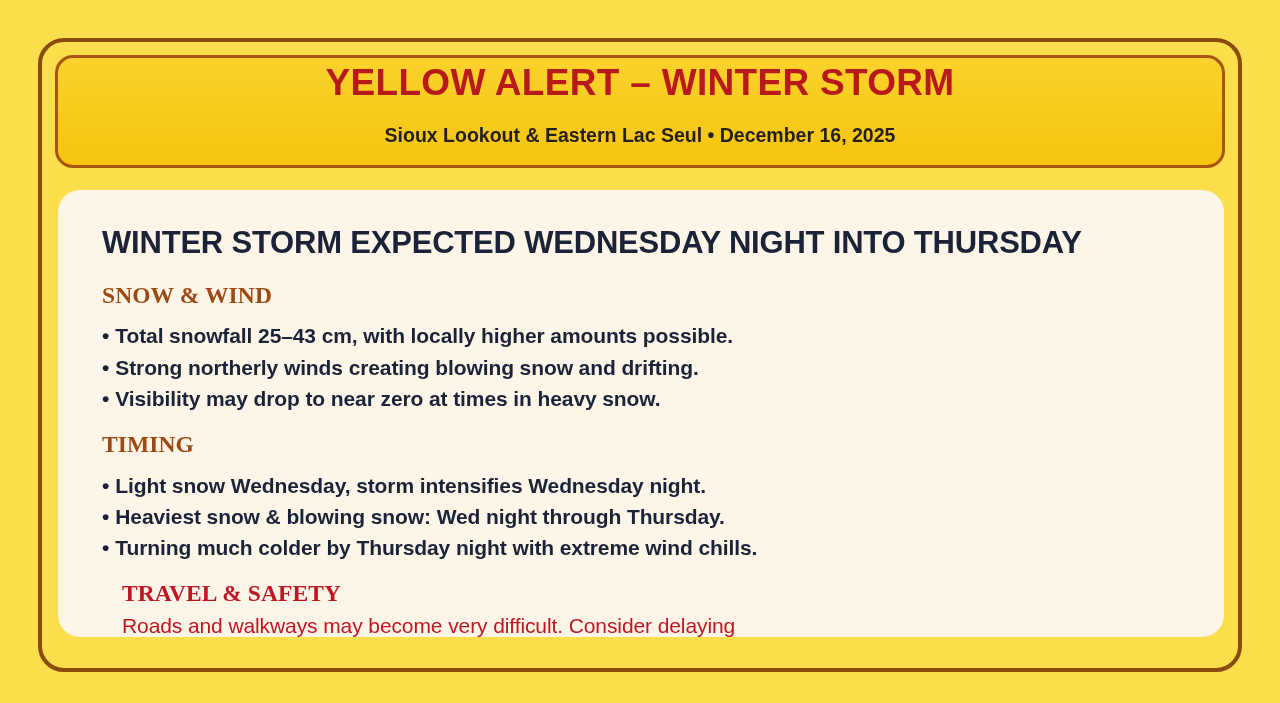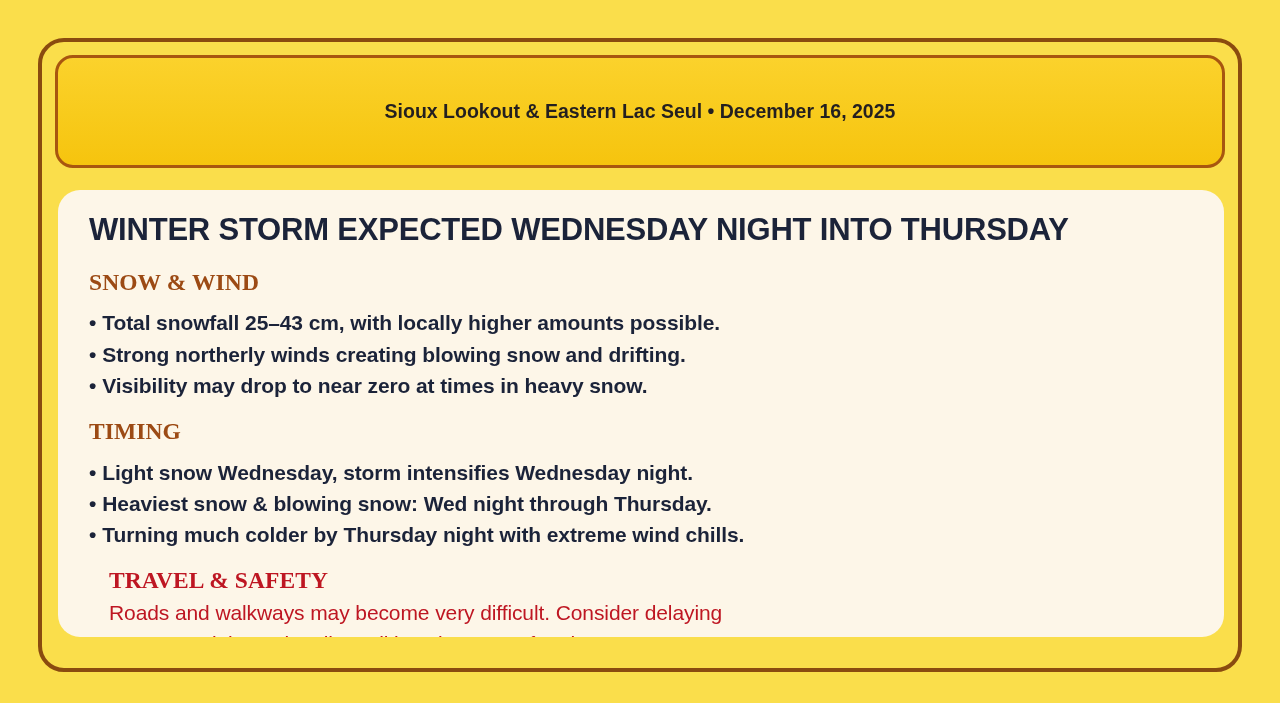--- a/index.html
+++ b/index.html
@@ -54,35 +54,35 @@
     text-align: center;
     white-space: nowrap;
     margin: 0 0 9px 0;
   }
   .alert-subtitle {
     color: #231F20;
     font-size: 19.5px;
     font-weight: bold;
     text-align: center;
     white-space: nowrap;
-    margin: 0;
+    margin: 12px;
   }
 
   
   .content-card {
     position: absolute;
     left: 58px;
     top: 190px;
     width: 1166px;
     height: 447px;
     box-sizing: border-box;
     background: #FDF6E8;
     border-radius: 22px;
     overflow: hidden;
-    padding: 3px;
+    padding: 16px;
   }
   .card-inner {
     padding: 19px 28px 0 28px;
   }
 
   .main-heading {
     color: #1B2339;
     font-size: 31px;
     font-weight: bold;
     letter-spacing: -0.2px;
@@ -147,20 +147,21 @@
   .section-travel .section-heading {
     margin-bottom: 3px;
   }
 </style>
 </head>
 <body>
 
 <div class="alert-frame"></div>
 
 <div class="header-panel">
+  <div class="alert-title">YELLOW ALERT – WINTER STORM</div>
   <div class="alert-subtitle">Sioux Lookout &amp; Eastern Lac Seul • December 16, 2025</div>
 </div>
 
 <div class="content-card">
   <div class="card-inner">
 
     <div class="main-heading">WINTER STORM EXPECTED WEDNESDAY NIGHT INTO THURSDAY</div>
 
     <div class="section section-snow">
       <div class="section-heading brown">SNOW &amp; WIND</div>

